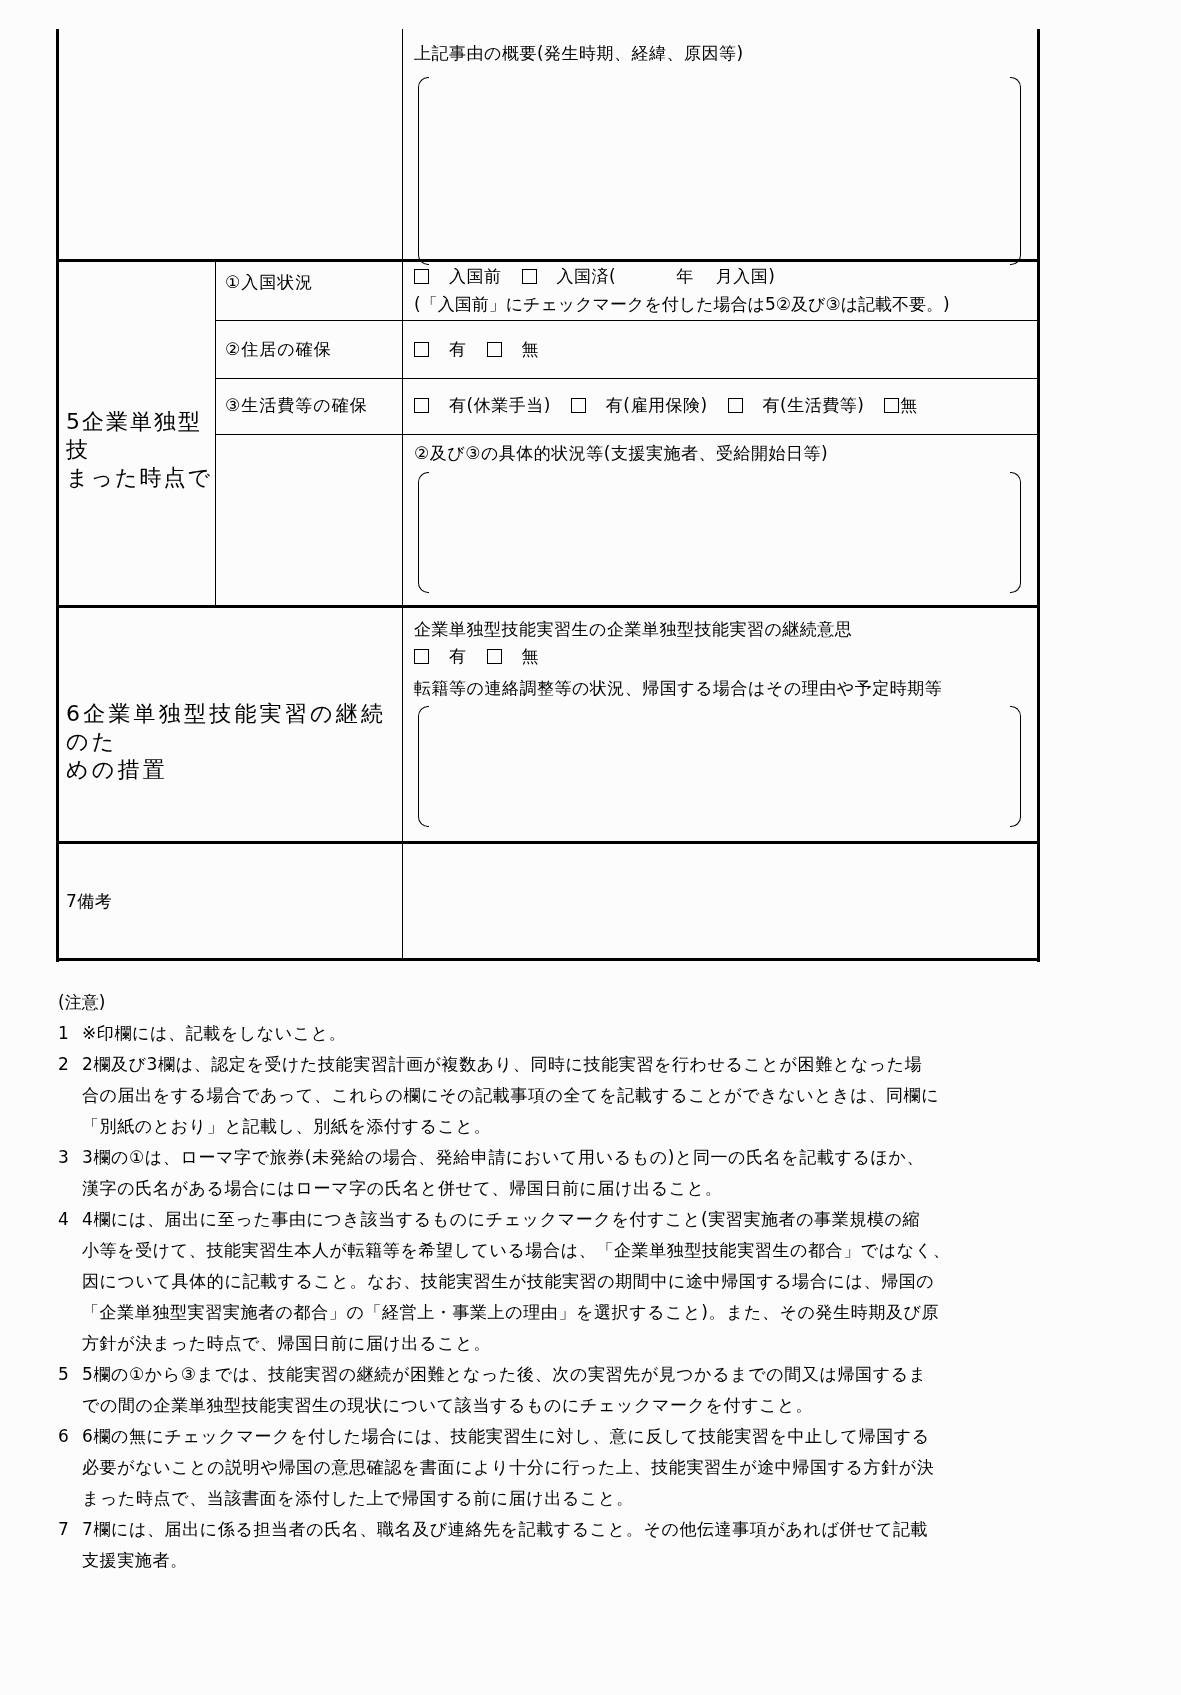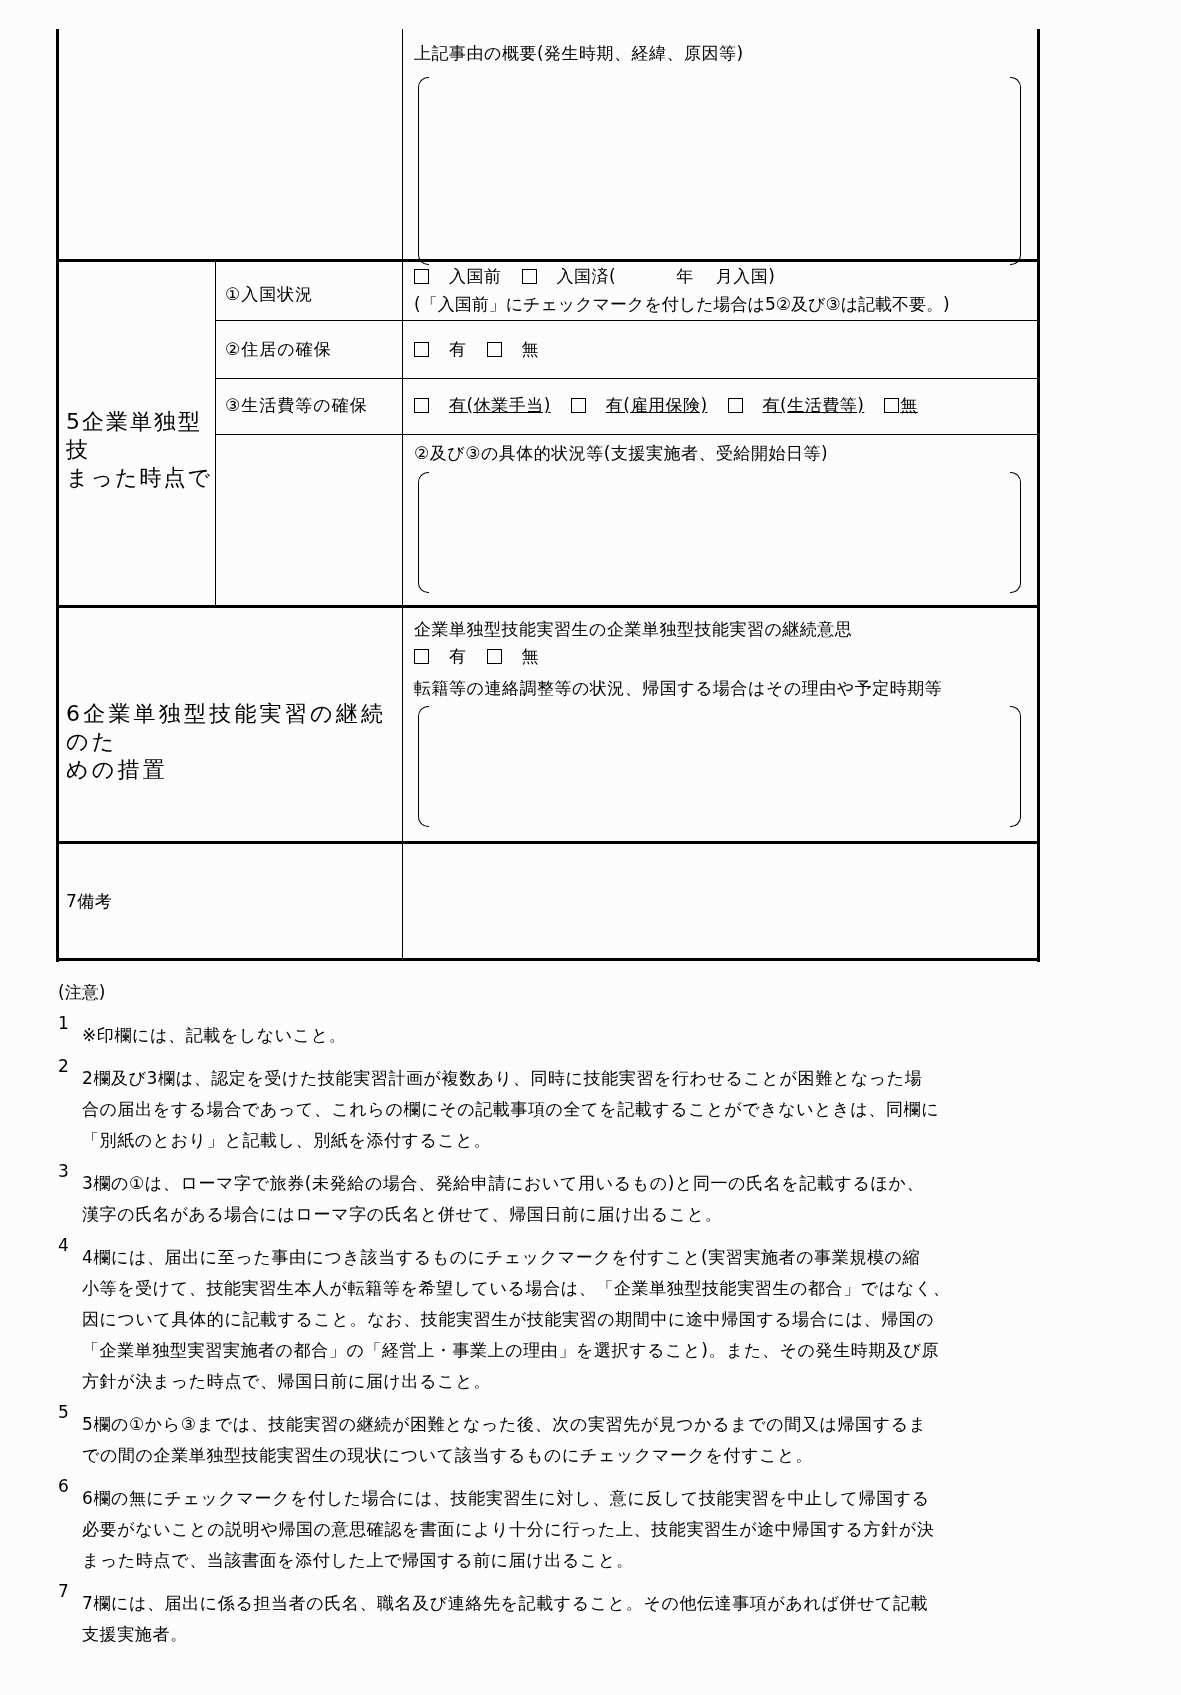--- a/index.html
+++ b/index.html
@@ -26,24 +26,24 @@
       border: 1px solid #000;
     }
     .bracket-box .lb { left: 0; border-right: none; border-radius: 10px 0 0 10px; }
     .bracket-box .rb { right: 0; border-left: none; border-radius: 0 10px 10px 0; }
     .bracket-box textarea {
       position: absolute; left: 14px; right: 14px; top: 4px; bottom: 4px;
       border: none; background: transparent; resize: none; outline: none;
       font-family: "DejaVu Sans", sans-serif; font-size: 16px;
     }
     .notes { position: absolute; left: 58px; top: 977px; width: 985px; }
-    .notes .hdr { height: 31px; line-height: 31px; font-size: 17px; }
+    .notes .hdr { height: 31px; line-height: 31px; font-size: 17px; margin-top: 10px; }
     .note { display: flex; font-size: 17px; line-height: 31px; letter-spacing: 0.6px; }
     .note .num { width: 24px; flex: none; }
-    .note .body { flex: 1; text-align: justify; margin-top: 12px; }
+    .note .body { flex: 1; text-align: justify; }
     .note .body .line { display: block; }
   </style>
 </head>
 <body>
 
 <div>
 
   <div class="vline" style="left:56px; top:29px; width:3px; height:933px;"></div>
   <div class="vline" style="left:1037px; top:29px; width:3px; height:933px;"></div>
 
@@ -65,21 +65,21 @@
   <span class="lb"></span>
   <span class="rb"></span>
   <textarea style=""></textarea>
 </div>
 
 <div class="label" style="left:66px; top:408px; width:150px;">
   <span style="display:block;">5企業単独型技</span>
   <span style="display:block;">まった時点で</span>
 </div>
 
-<div class="txt" style="left:225px; top:286px; letter-spacing:1px;">①入国状況</div>
+<div class="txt" style="left:225px; top:274px; letter-spacing:1px;">①入国状況</div>
 <div class="txt" style="left:414px; top:268px; display:flex; align-items:center;">
   <span class="opt">
     <span class="chk"></span>
     <span>入国前</span>
   </span>
   <span class="opt" style="margin-right:0;">
     <span class="chk"></span>
     <span>入国済(</span>
   </span>
   <span style="display:inline-block; width:60px;"></span>
@@ -95,21 +95,21 @@
     <span class="chk"></span>
     <span>有</span>
   </span>
   <span class="opt">
     <span class="chk"></span>
     <span>無</span>
   </span>
 </div>
 
 <div class="txt" style="left:225px; top:397px; letter-spacing:1px;">③生活費等の確保</div>
-<div class="txt" style="left:414px; top:397px; display:flex; align-items:center;text-decoration:underline;">
+<div class="txt" style="left:414px; top:397px; display:flex; align-items:center;">
   <span class="opt">
     <span class="chk"></span>
     <span>有(休業手当)</span>
   </span>
   <span class="opt">
     <span class="chk"></span>
     <span>有(雇用保険)</span>
   </span>
   <span class="opt">
     <span class="chk"></span>

